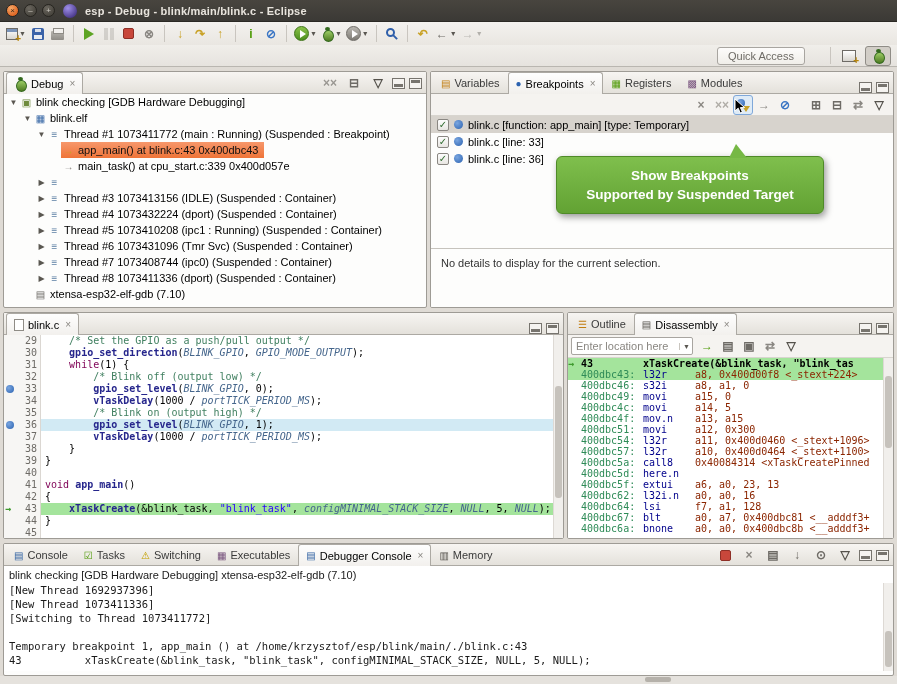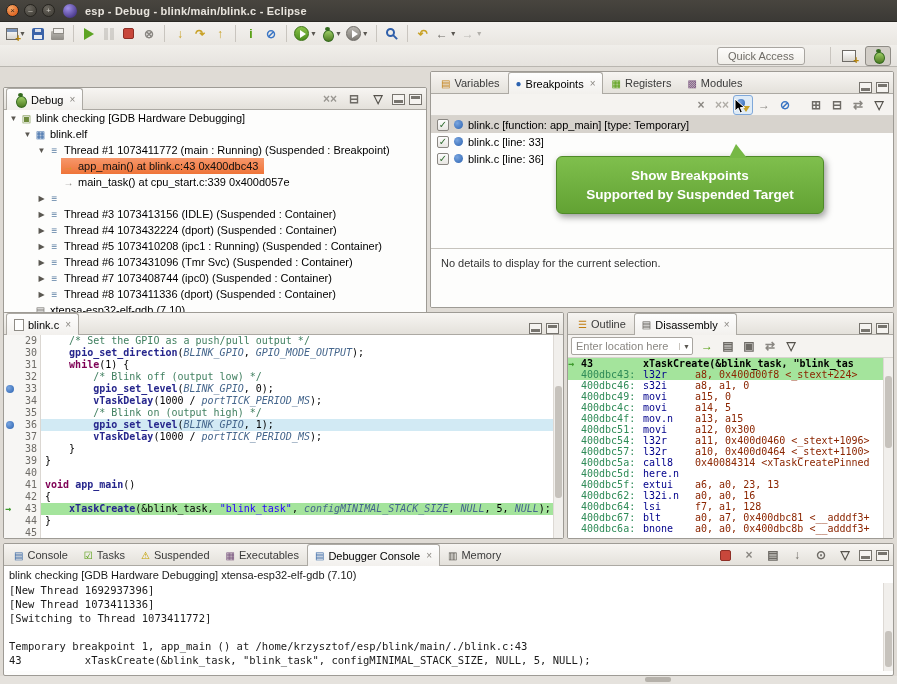--- a/index.html
+++ b/index.html
@@ -67,21 +67,21 @@
 
   .qa-btn { border:1px solid #A8A5A0; border-radius:3px; padding:2px 10px; color:#6E6B66;
             background:linear-gradient(#FDFCFB,#F0EEE9); margin-right:20px; }
   .persp { display:inline-flex; align-items:center; justify-content:center; width:26px; height:20px;
            border:1px solid transparent; border-radius:3px; }
   .persp.active { border-color:#8F8C86; background:#D2CEC7; }
 
   
   .workspace { position:relative; width:897px; height:617px; background:#DFDBD5; }
   .panel { position:absolute; border:1px solid #9E9B95; border-radius:2px; background:#FDFDFC; overflow:hidden; }
-  #p-debug   { left:3px;   top:20px;   width:424px; height:237px; }
+  #p-debug   { left:3px;   top:4px;   width:424px; height:237px; }
   #p-break   { left:430px; top:4px;   width:464px; height:237px; }
   #p-editor  { left:3px;   top:245px; width:561px; height:227px; }
   #p-disasm  { left:567px; top:245px; width:327px; height:227px; }
   #p-console { left:3px;   top:476px; width:891px; height:133px; }
 
   .tabbar { display:flex; align-items:flex-end; height:22px; background:linear-gradient(#F7F5F2,#E4E1DB);
             border-bottom:1px solid #ACA9A3; padding-left:2px; }
   .tabs { display:flex; align-items:flex-end; height:22px; }
   .tab { height:21px; display:flex; align-items:center; gap:4px; padding:0 7px; color:#3A3A3A;
          border:1px solid transparent; border-bottom:none; white-space:nowrap; }
@@ -132,21 +132,21 @@
   .enum { width:24px; flex:none; background:#F7F6F4; color:#6E6B66; text-align:right; padding-right:3px;
           border-right:1px solid #DBD7D2; }
   .etxt { flex:1; padding-left:4px; white-space:pre; }
   .eline.hlblue .etxt { background:#D2EAF4; }
   .eline.hlgreen .etxt { background:#A4E49C; }
   .bpmark { position:absolute; left:2px; top:2px; width:8px; height:8px; border-radius:50%;
             background:radial-gradient(circle at 35% 35%, #7AA6E0, #2B62B0); }
   .pcmark { position:absolute; left:1px; top:0; color:#3F9B2F; font-weight:bold; font-size:10px; }
   .sg-p { color:#000; }
   .sg-c { color:#3F7F5F; }
-  .sg-k { color:#7F0055; font-weight:bold; }
+  .sg-k { color:#7F0055; font-weight:normal; }
   .sg-s { color:#2A00FF; }
   .sg-m { color:#45668C; font-style:italic; }
   .sg-f { color:#26268C; font-weight:bold; }
 
   .vsb { position:absolute; right:0; top:0; bottom:0; width:10px; background:#F1EFEC; border-left:1px solid #DDD9D4; }
   .vsb .thumb { position:absolute; left:1px; right:1px; border-radius:3px; background:#C6C2BC; }
 
   
   .dis-toolbar { height:23px; display:flex; align-items:center; gap:2px; padding:0 3px; background:#F5F3F0;
                  border-bottom:1px solid #D8D5CF; }
@@ -677,21 +677,21 @@
             <div class="tab">
               <span class="ti" style="color: rgb(52, 101, 164);">▤</span>
               <span class="tl">Console</span>
             </div>
             <div class="tab">
               <span class="ti" style="color: rgb(78, 154, 6);">☑</span>
               <span class="tl">Tasks</span>
             </div>
             <div class="tab">
               <span class="ti" style="color: rgb(196, 160, 0);">⚠</span>
-              <span class="tl">Suspended</span>
+              <span class="tl">Switching</span>
             </div>
             <div class="tab">
               <span class="ti" style="color: rgb(117, 80, 123);">▦</span>
               <span class="tl">Executables</span>
             </div>
             <div class="tab active">
               <span class="ti" style="color: rgb(52, 101, 164);">▤</span>
               <span class="tl">Debugger Console</span>
               <span class="tx">×</span>
             </div>

